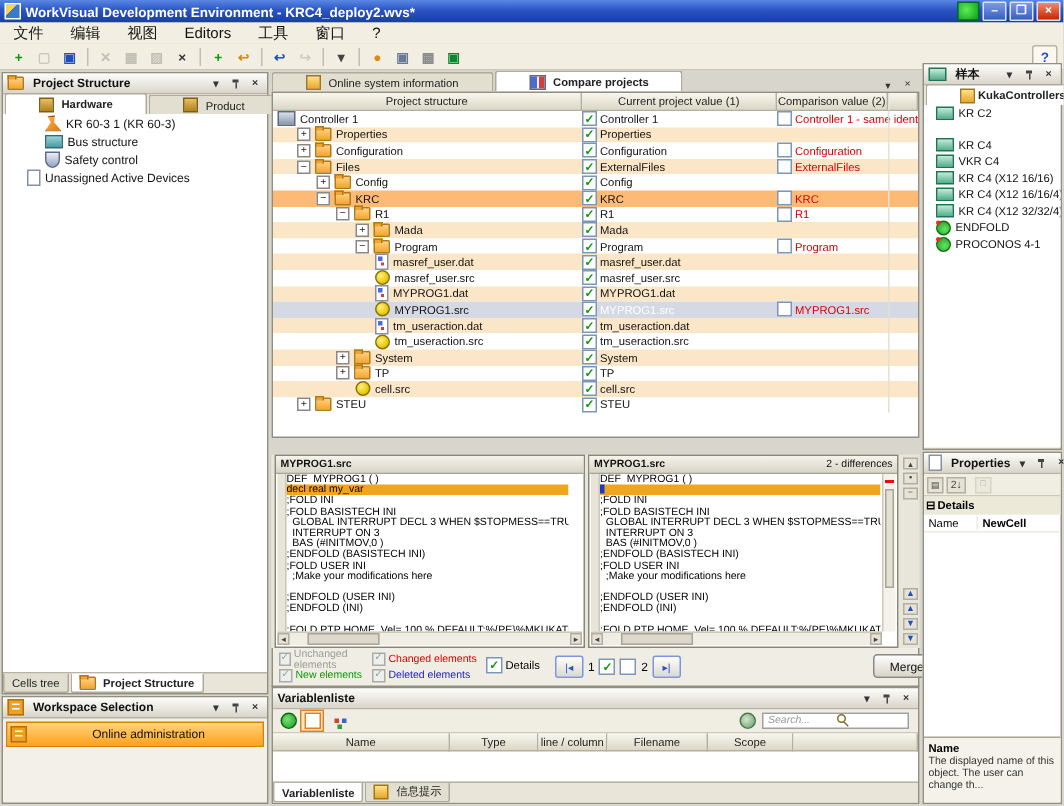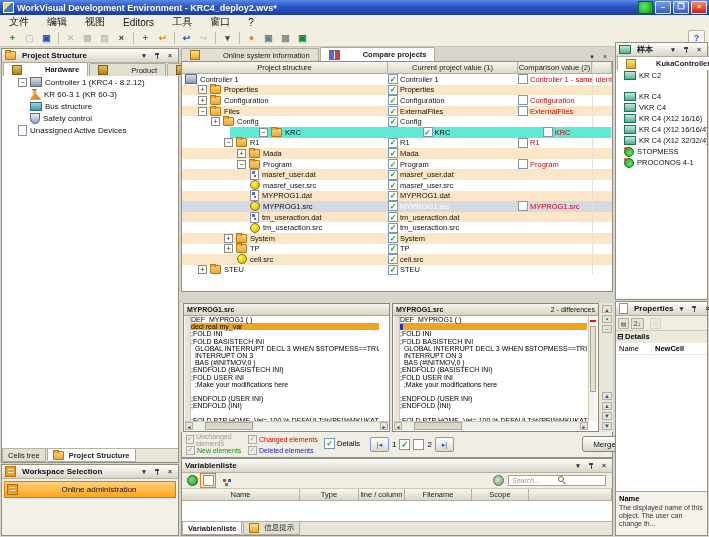--- a/index.html
+++ b/index.html
@@ -28,21 +28,21 @@
   
   .panel{background:#fff;border:1px solid #928e80;box-sizing:border-box;}
   .p-title{height:13px;display:flex;align-items:center;gap:3px;padding:0 3px;
     background:linear-gradient(180deg,#fdfdfb,#d9d5ca);border-bottom:1px solid #b6b2a4;
     font-size:8px;font-weight:bold;color:#111;}
   .pt-btns{margin-left:auto;display:flex;align-items:center;gap:3px;}
   .pbtn{width:10px;height:9px;display:flex;align-items:center;justify-content:center;font-size:7px;color:#333;}
   .pin{width:7px;height:8px;background:linear-gradient(#444,#444) 1px 1px/4px 2px no-repeat,
        linear-gradient(#444,#444) 3px 3px/1px 4px no-repeat;}
   .tabrow{display:flex;align-items:flex-end;height:13px;background:#e9e5d8;border-bottom:1px solid #b6b2a4;padding-left:1px;}
-  .tab{height:12px;display:flex;align-items:center;gap:20px;padding:0 8px;font-size:7.5px;
+  .tab{height:12px;display:flex;align-items:center;gap:2px;padding:0 22px;font-size:7.5px;
     background:#e2ded0;border:1px solid #aeaa9c;border-bottom:none;border-radius:2px 2px 0 0;margin-right:1px;color:#222;}
   .tab.active{background:#fff;font-weight:bold;height:13px;}
   
   .ic{display:inline-block;flex:none;margin-right:3px;}
   .ic-folder{width:9px;height:7px;background:linear-gradient(#ffd184,#f2a52e);border:1px solid #b07a16;border-radius:1px;position:relative;}
   .ic-folder::before{content:"";position:absolute;top:-2px;left:-1px;width:4px;height:2px;background:#f2a52e;border:1px solid #b07a16;border-bottom:none;}
   .ic-dat{width:7px;height:9px;background:#fff;border:1px solid #8890a8;
     background-image:linear-gradient(#4a6cd4,#4a6cd4),linear-gradient(#d04040,#d04040);
     background-size:3px 3px,2px 2px;background-position:1px 1px,3px 5px;background-repeat:no-repeat;}
   .ic-src{width:8px;height:8px;border-radius:50%;background:radial-gradient(circle at 35% 35%,#fff17a,#e6c400 70%,#a08600);border:1px solid #8a7400;}
@@ -217,25 +217,20 @@
       <span class="tab">
         <span class="ic ic-hw"></span>
         <span>Geometry</span>
       </span>
       <span class="tab">
         <span class="ic ic-folder"></span>
         <span>Files</span>
       </span>
     </div>
   <div class="tree" id="ps-tree" style="top:27px;bottom:14px;">
-      <div class="trow" style="padding-left: 16px;">
-        <span class="exp">−</span>
-        <span class="ic ic-controller"></span>
-        <span>Controller 1 (KRC4 - 8.2.12)</span>
-      </div>
       <div class="trow" style="padding-left: 28px;">
         <span class="ic ic-robot"></span>
         <span>KR 60-3 1 (KR 60-3)</span>
       </div>
       <div class="trow" style="padding-left: 28px;">
         <span class="ic ic-bus"></span>
         <span>Bus structure</span>
       </div>
       <div class="trow" style="padding-left: 28px;">
         <span class="ic ic-safety"></span>
@@ -370,21 +365,21 @@
           <span class="ic ic-folder"></span>
           <span>Config</span>
         </div>
         <div class="cc c2">
           <span class="cb">✓</span>
           <span>Config</span>
         </div>
         <div class="cc c3"></div>
         <div class="cc c4"></div>
       </div>
-      <div class="cmp-row" style="background: #5eead4; margin-left: 48px;">
+      <div class="cmp-row" style="background: #fdba74;">
         <div class="cc c1" style="padding-left: 29px;">
           <span class="exp">−</span>
           <span class="ic ic-folder"></span>
           <span>KRC</span>
         </div>
         <div class="cc c2">
           <span class="cb">✓</span>
           <span>KRC</span>
         </div>
         <div class="cc c3">
@@ -767,21 +762,21 @@
       <div class="trow" style="padding-left: 8px; height: 11px; font-size: 7.5px;">
         <span class="ic ic-krc"></span>
         <span>KR C4 (X12 16/16/4)</span>
       </div>
       <div class="trow" style="padding-left: 8px; height: 11px; font-size: 7.5px;">
         <span class="ic ic-krc"></span>
         <span>KR C4 (X12 32/32/4)</span>
       </div>
       <div class="trow" style="padding-left: 8px; height: 11px; font-size: 7.5px;">
         <span class="ic ic-plc"></span>
-        <span>STOPMESS</span>
+        <span>ENDFOLD</span>
       </div>
       <div class="trow" style="padding-left: 8px; height: 11px; font-size: 7.5px;">
         <span class="ic ic-plc"></span>
         <span>PROCONOS 4-1</span>
       </div>
     </div>
 </div>
 
 <div class="abs panel" style="left:615px;top:301px;width:93px;height:235px;background:#fff;">
   <div class="p-title">

